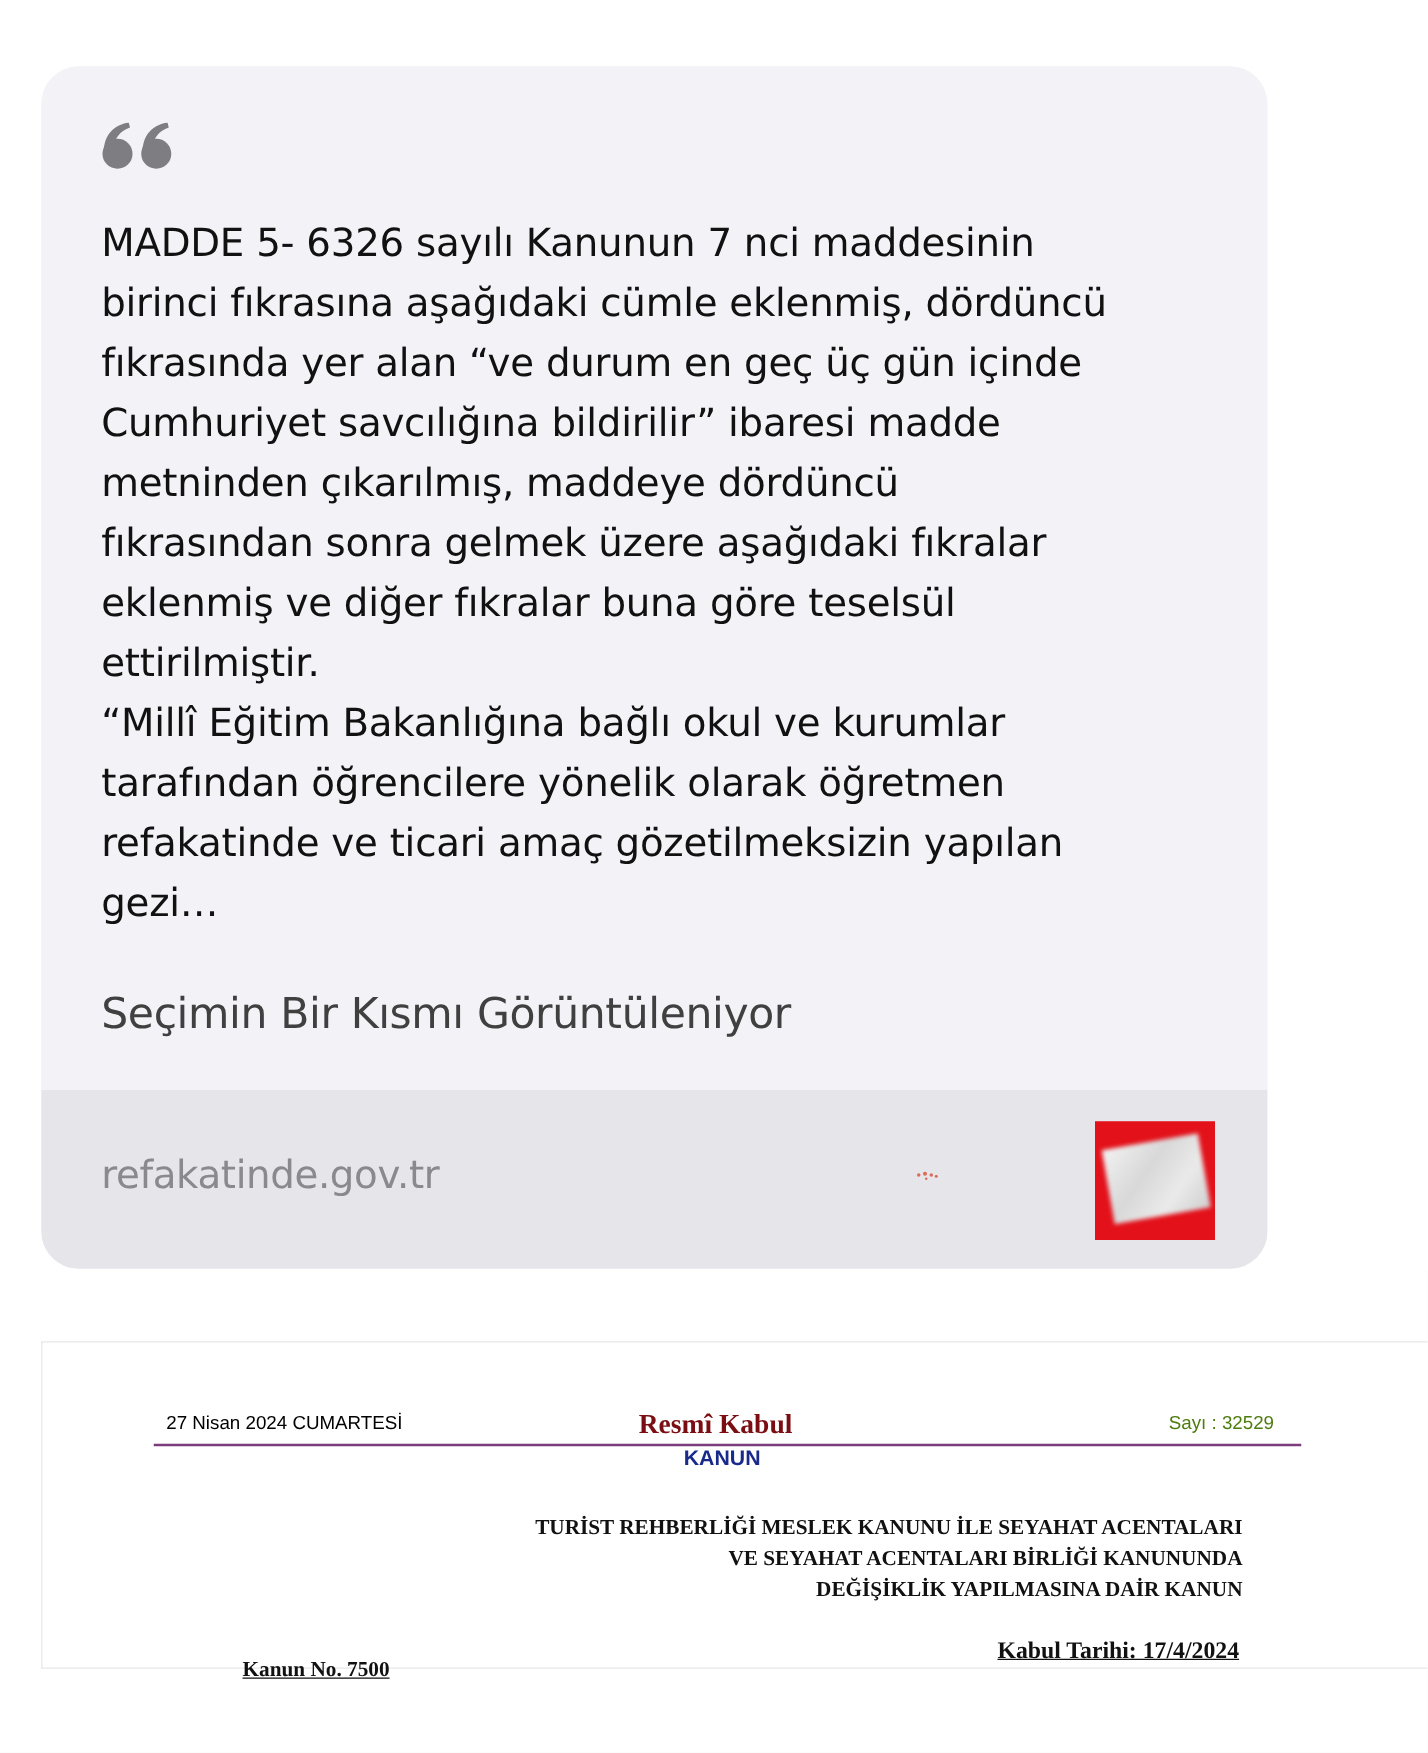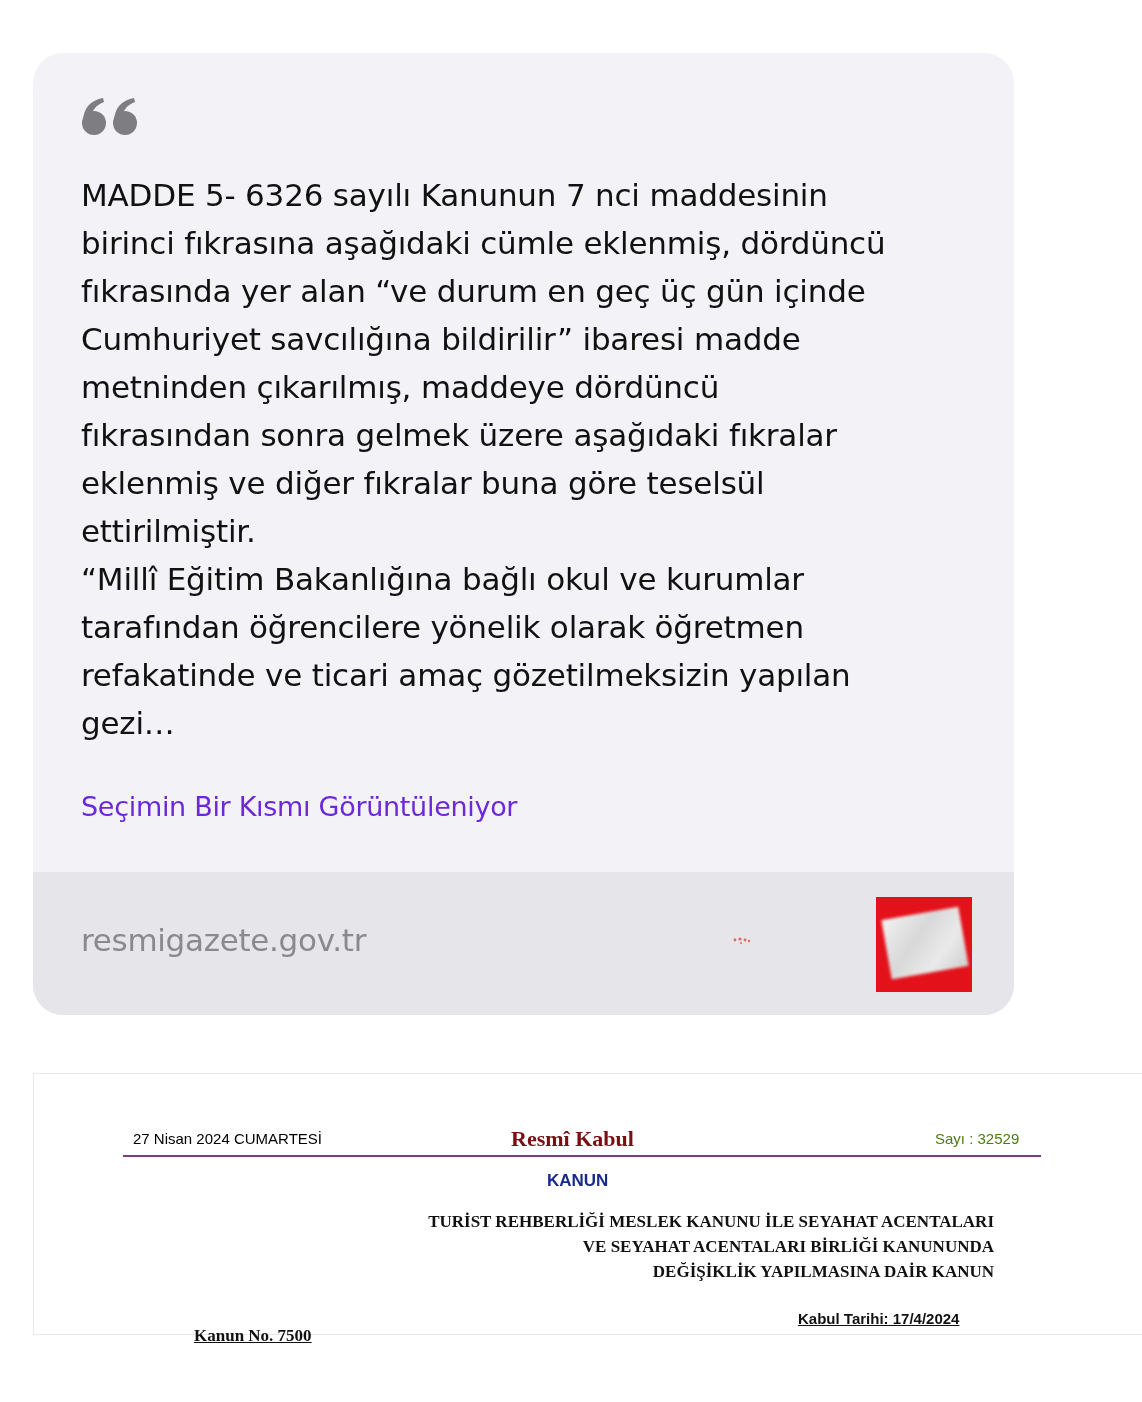--- a/index.html
+++ b/index.html
@@ -11,21 +11,21 @@
       background: #f2f2f7; border-radius: 30px; overflow: hidden;
     }
     .quote-icon { position: absolute; left: 48px; top: 45px; width: 60px; height: 38px; }
     .body-text {
       position: absolute; left: 48px; top: 118px; width: 900px;
       font-family: "DejaVu Sans", sans-serif; font-size: 31px; line-height: 48px;
       color: #111111; letter-spacing: -0.2px; white-space: pre-line;
     }
     .partial-note {
       position: absolute; left: 48px; top: 738px;
-      font-family: "DejaVu Sans", sans-serif; font-size: 27px; color: #6d28d9; letter-spacing: -0.3px;
+      font-family: "DejaVu Sans", sans-serif; font-size: 34px; color: #404040; letter-spacing: -0.3px;
     }
     .footer {
       position: absolute; left: 0; top: 819px; width: 100%; height: 143px; background: #e5e5ea;
     }
     .domain {
       position: absolute; left: 48px; top: 50px;
       font-family: "DejaVu Sans", sans-serif; font-size: 31px; color: #8a8a8e; letter-spacing: -0.3px;
     }
     .tiny-logo { position: absolute; left: 698px; top: 64px; width: 22px; height: 10px; }
     .thumb {
@@ -43,33 +43,33 @@
       background: #ffffff; border: 1px solid #e8e8e8; border-right: none;
     }
     .doc-date { position: absolute; left: 99px; top: 56px; font-size: 15px; color: #000000; }
     .doc-title {
       position: absolute; left: 477px; top: 52px; font-family: "Liberation Serif", serif;
       font-weight: bold; font-size: 22px; color: #7a0e12;
     }
     .doc-issue { position: absolute; left: 901px; top: 56px; font-size: 15px; color: #4d7c0f; }
     .doc-rule { position: absolute; left: 89px; top: 81px; width: 918px; height: 2px; background: #7c3d7e; }
     .doc-section {
-      position: absolute; left: 513px; top: 97px; font-size: 17px; font-weight: bold; color: #1a2a8a;
+      position: absolute; left: 513px; top: 83px; font-size: 17px; font-weight: bold; color: #1a2a8a;
     }
     .doc-law-title {
       position: absolute; left: 140px; top: 135px; width: 820px; text-align: right;
       font-family: "Liberation Serif", serif; font-weight: bold; font-size: 17px; line-height: 25px; color: #111;
     }
     .doc-law-no {
       position: absolute; left: 160px; top: 236px; font-family: "Liberation Serif", serif;
       font-weight: bold; font-size: 17px; text-decoration: underline; color: #111; margin-top: 16px;
     }
     .doc-accept {
-      position: absolute; left: 764px; top: 236px; font-family: Liberation Sans, sans-serif;
-      font-weight: bold; font-size: 15px; text-decoration: underline; color: #111;
+      position: absolute; left: 764px; top: 236px; font-family: Liberation Serif, serif;
+      font-weight: bold; font-size: 19px; text-decoration: underline; color: #111;
     }
   </style>
 </head>
 <body>
 
 <div class="card">
   <svg class="quote-icon" viewBox="0 0 60 38">
     <circle cx="13" cy="25" r="12" fill="#7d7d82"></circle>
     <path d="M2 24 C2 10 10 2 22 0 L23 4 C15 7 11 12 10 20 Z" fill="#7d7d82"></path>
     <circle cx="44" cy="25" r="12" fill="#7d7d82"></circle>
@@ -82,21 +82,21 @@
 metninden çıkarılmış, maddeye dördüncü
 fıkrasından sonra gelmek üzere aşağıdaki fıkralar
 eklenmiş ve diğer fıkralar buna göre teselsül
 ettirilmiştir.
 “Millî Eğitim Bakanlığına bağlı okul ve kurumlar
 tarafından öğrencilere yönelik olarak öğretmen
 refakatinde ve ticari amaç gözetilmeksizin yapılan
 gezi…</div>
   <div class="partial-note">Seçimin Bir Kısmı Görüntüleniyor</div>
   <div class="footer">
-    <div class="domain">resmigazete.gov.tr</div>
+    <div class="domain">refakatinde.gov.tr</div>
     <svg class="tiny-logo" viewBox="0 0 22 10">
       <circle cx="4" cy="4" r="1.4" fill="#e06a5a"></circle>
         <circle cx="9" cy="3" r="1.6" fill="#e06a5a"></circle>
       <circle cx="14" cy="4" r="1.4" fill="#e06a5a"></circle>
         <circle cx="18" cy="5" r="1.2" fill="#e06a5a"></circle>
       <circle cx="10" cy="7" r="1" fill="#e06a5a"></circle>
     </svg>
     <div class="thumb">
       <div class="thumb-inner"></div>
     </div>

